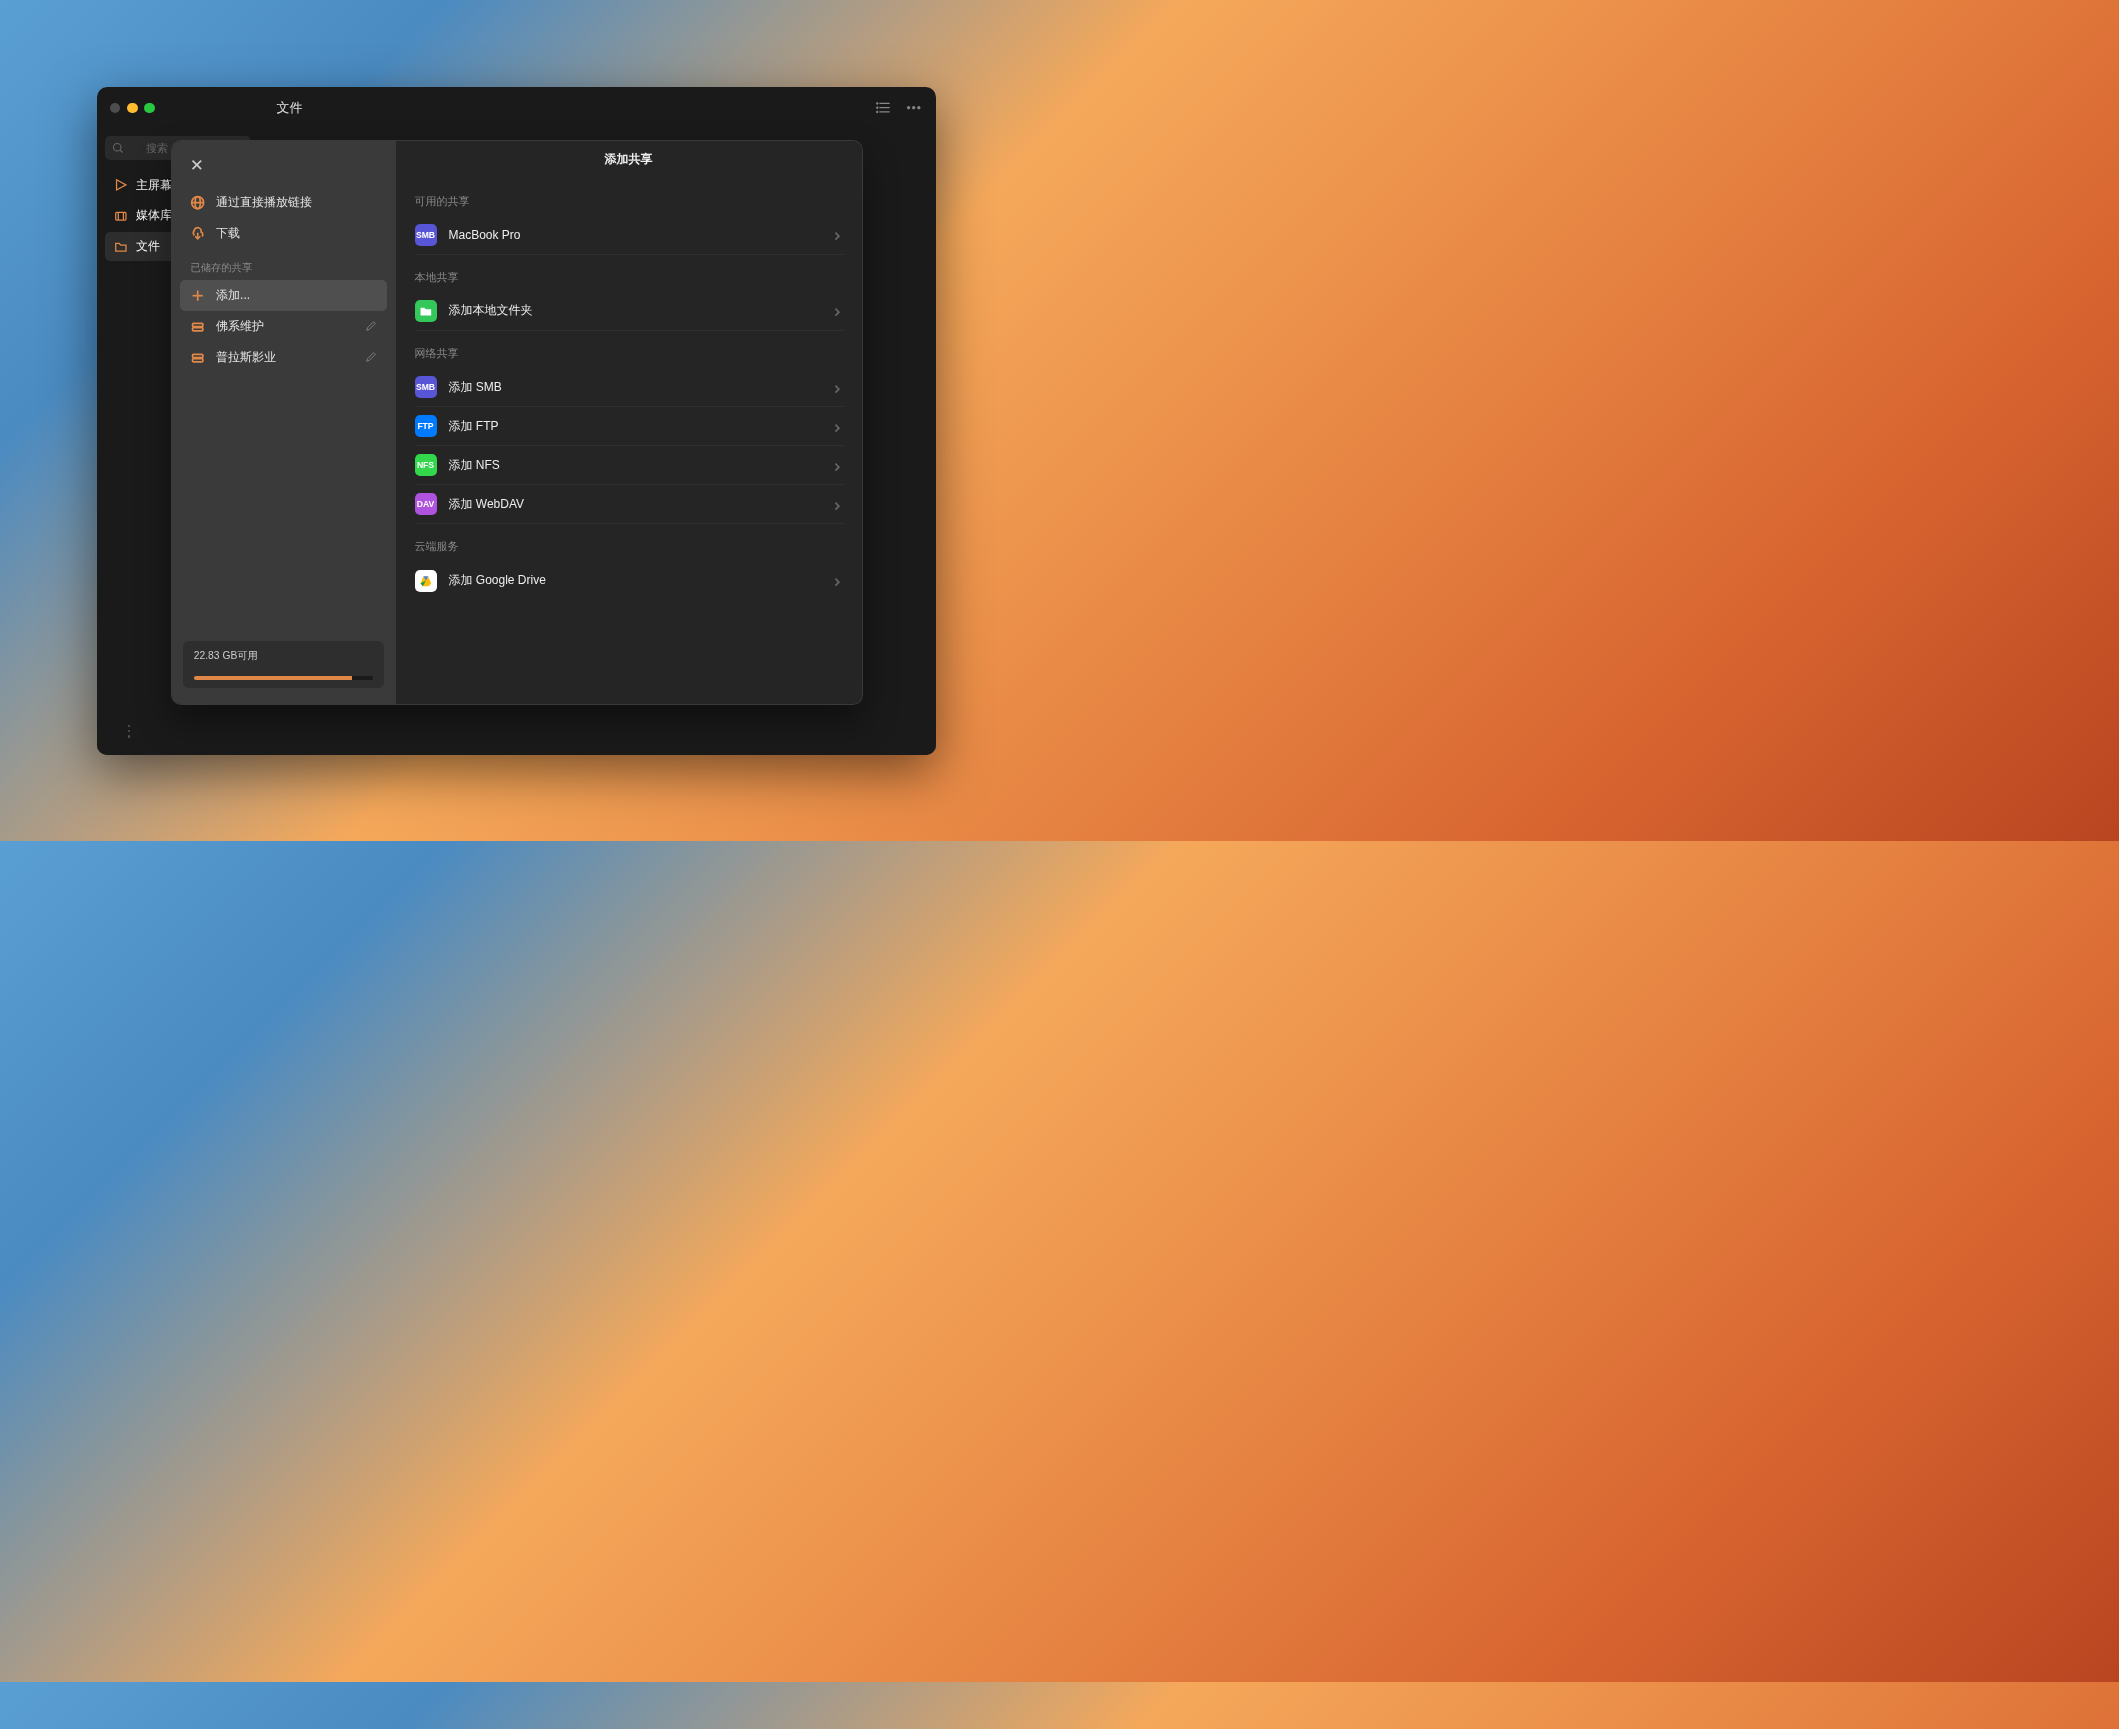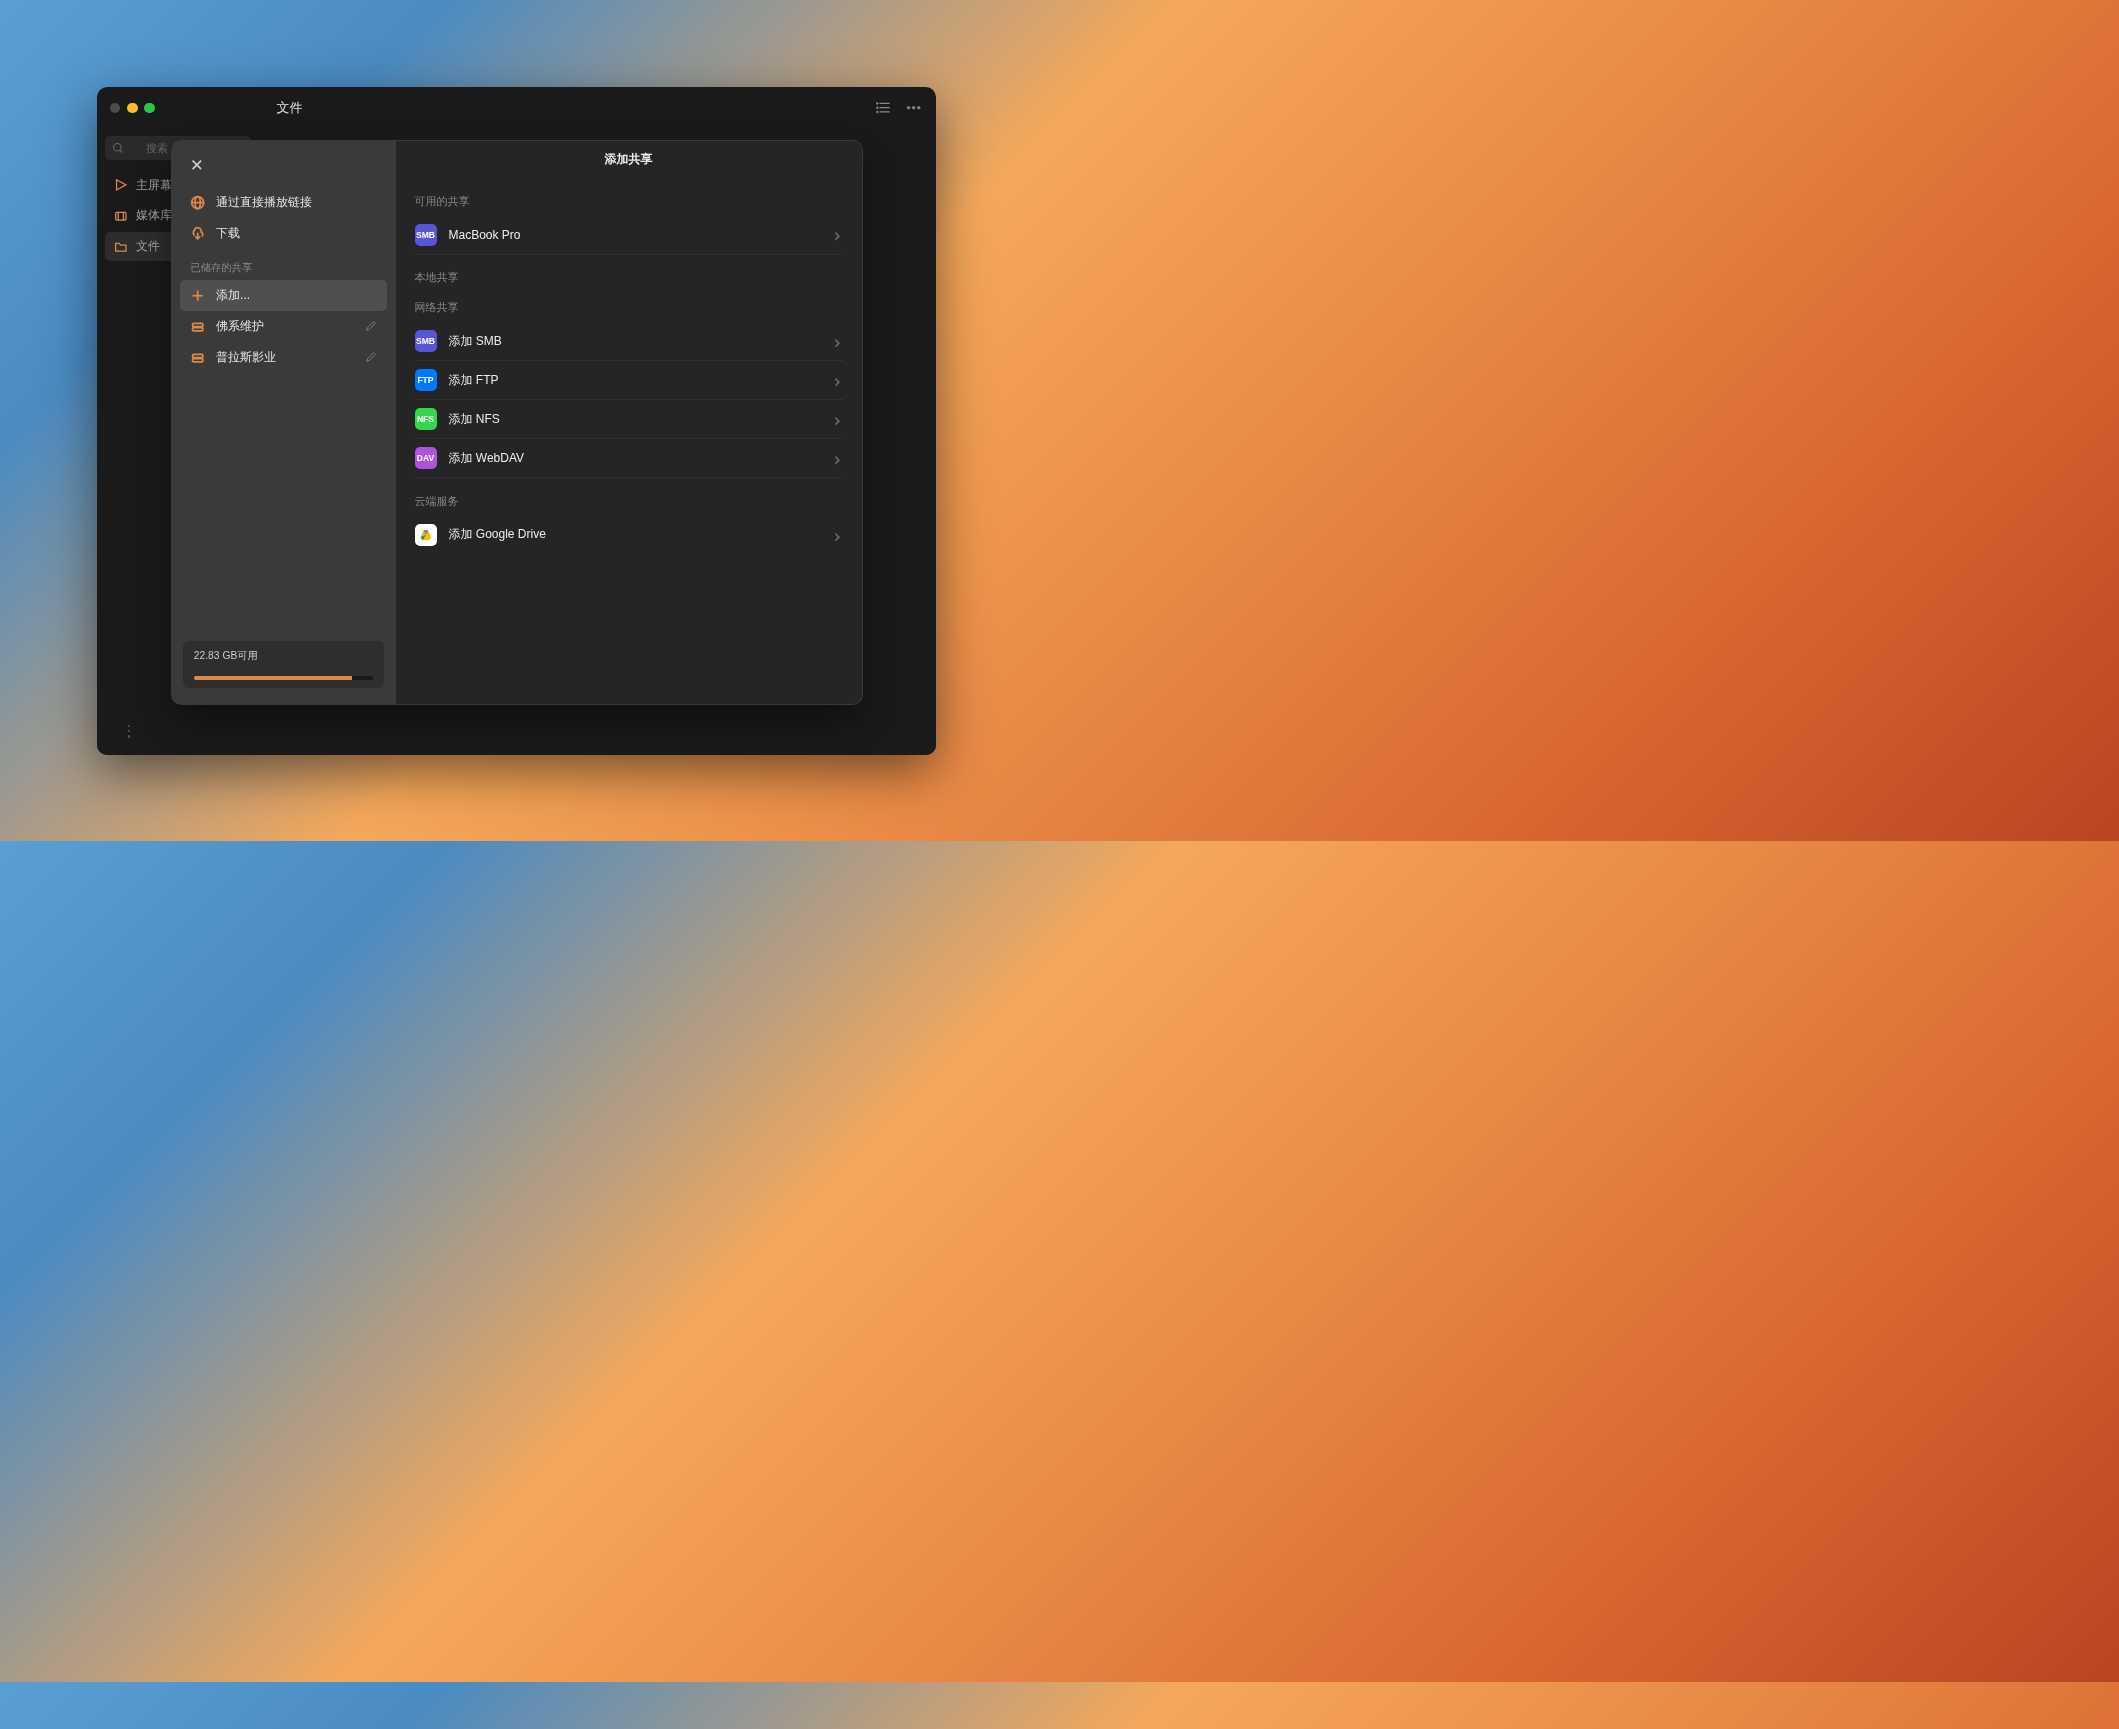--- a/index.html
+++ b/index.html
@@ -71,21 +71,21 @@
   display: flex;
   align-items: center;
   padding: 0 8.6px;
   border-radius: 5.1px;
   gap: 8.6px;
   margin-bottom: 1.7px;
 }
 .nav-item.active { background: #2d2d2d; }
 .nav-icon { width: 13.7px; height: 13.7px; display: flex; align-items: center; justify-content: center; }
 .nav-icon svg { stroke: #e08848; fill: none; }
-.nav-label { color: #a3a3a3; font-size: 12px; }
+.nav-label { color: #ffffff; font-size: 12px; }
 
 .main-content { flex: 1; background: #1a1a1a; }
 
 .more-handle {
   position: absolute;
   bottom: 17px;
   left: 31px;
   display: flex;
   flex-direction: column;
   gap: 2.6px;
@@ -373,20 +373,31 @@
         <div class="r-section-label">可用的共享</div>
         <div class="r-item">
           <div class="r-icon ic-smb">SMB</div>
           <span class="r-label">MacBook Pro</span>
           <div class="r-chev"><svg viewBox="0 0 12 12">
                 <polyline points="4,2 8,6 4,10"></polyline>
               </svg></div>
         </div>
 
         <div class="r-section-label">本地共享</div>
+        <div class="r-item">
+          <div class="r-icon ic-folder">
+              <svg viewBox="0 0 18 18" fill="#fff">
+                <path d="M2 5 h5 l2 2 h7 v8 h-14 z"></path>
+              </svg>
+            </div>
+          <span class="r-label">添加本地文件夹</span>
+          <div class="r-chev"><svg viewBox="0 0 12 12">
+                <polyline points="4,2 8,6 4,10"></polyline>
+              </svg></div>
+        </div>
 
         <div class="r-section-label">网络共享</div>
         <div class="r-item">
           <div class="r-icon ic-smb">SMB</div>
           <span class="r-label">添加 SMB</span>
           <div class="r-chev"><svg viewBox="0 0 12 12">
                 <polyline points="4,2 8,6 4,10"></polyline>
               </svg></div>
         </div>
         <div class="r-item">

